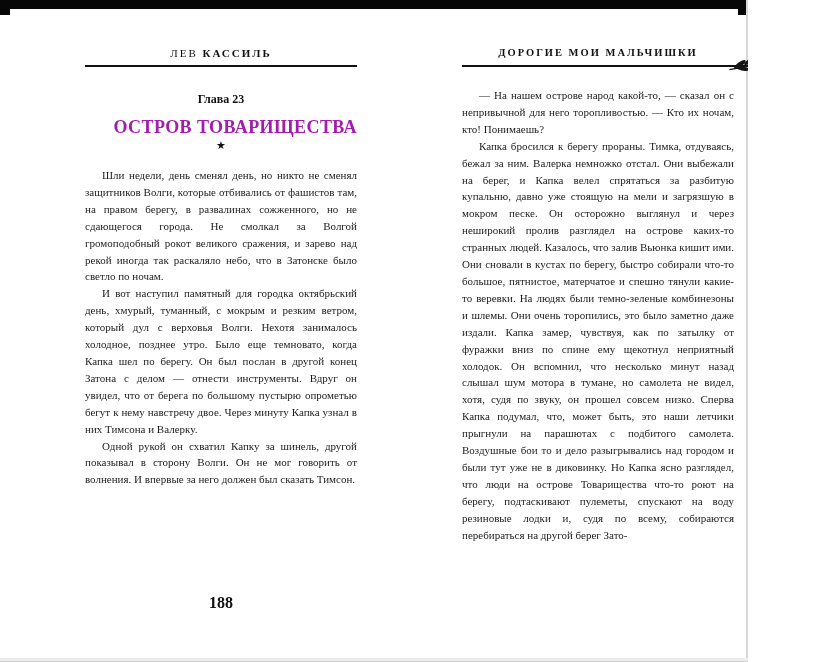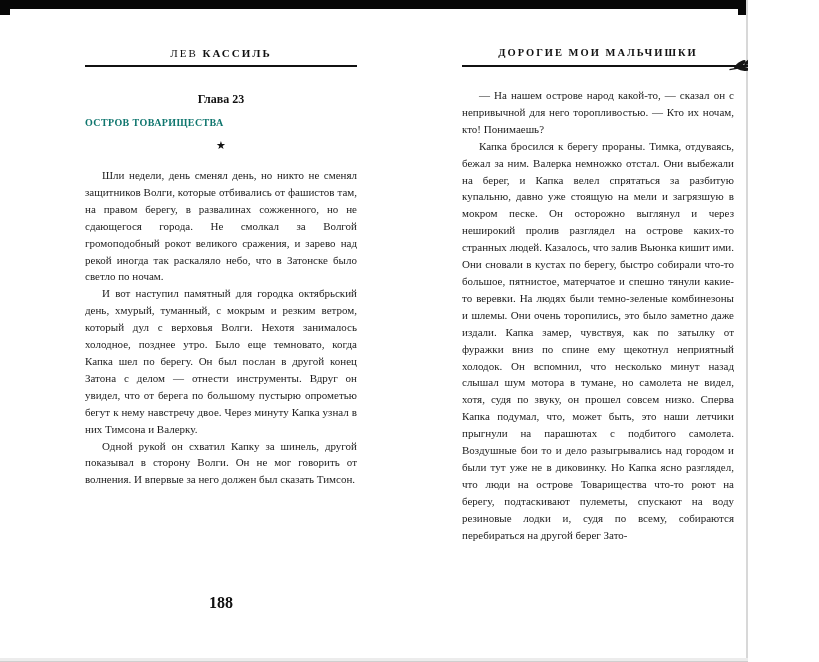--- a/index.html
+++ b/index.html
@@ -29,22 +29,22 @@
   .running-head.bold { font-weight:700; font-size:10.5px; }
   .head-rule { position:absolute; top:65px; left:0; height:2px; background:#111; }
   .head-rule.left-rule  { width:272px; }
   .head-rule.right-rule { width:286px; }
 
   .chapter-label {
     position:absolute; top:92px; left:0; right:0; text-align:center;
     font-weight:700; font-size:12px; color:#111;
   }
   .chapter-title {
-    position:absolute; top:117px; left:0; right:0; text-align:left;
-    font-weight:700; font-size:10px; letter-spacing:0.4px; color:#0f766e;
+    position:absolute; top:117px; left:0; right:0; text-align:right;
+    font-weight:700; font-size:18px; letter-spacing:0.4px; color:#a21caf;
   }
   .ornament {
     position:absolute; top:139px; left:0; right:0; text-align:center;
     font-size:11px; color:#111;
   }
 
   .body-text {
     position:absolute; left:0; right:0;
     font-size:11px; line-height:16.9px; text-align:justify;
     color:#1c1c1c; hyphens:auto; -webkit-hyphens:auto;

